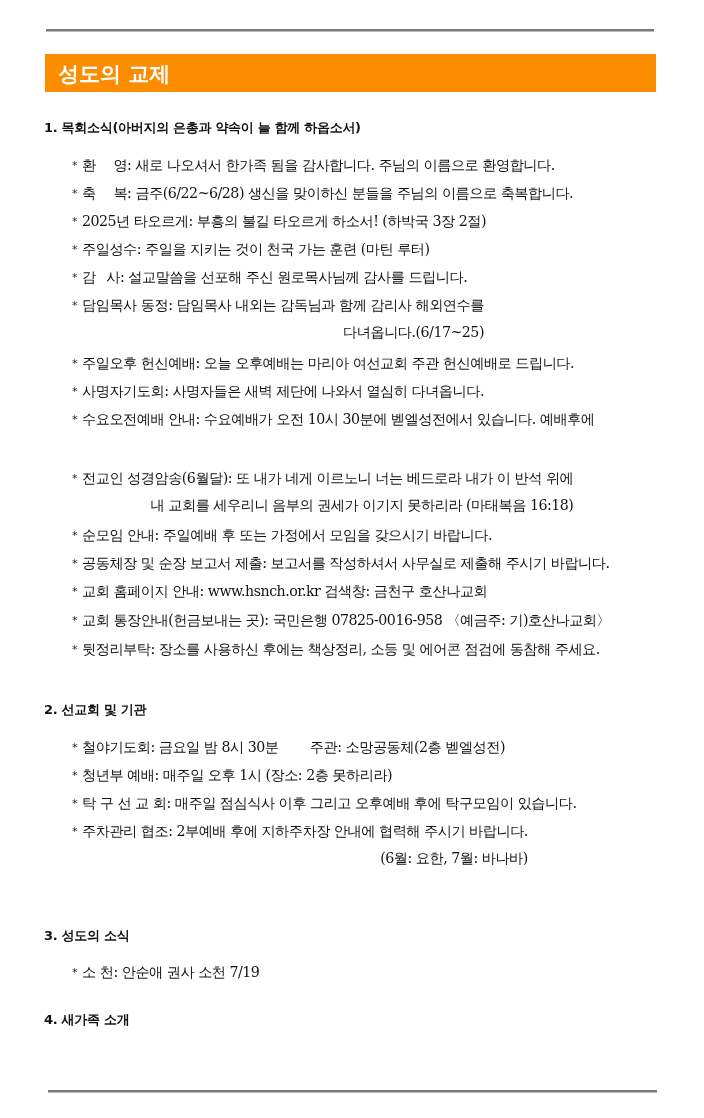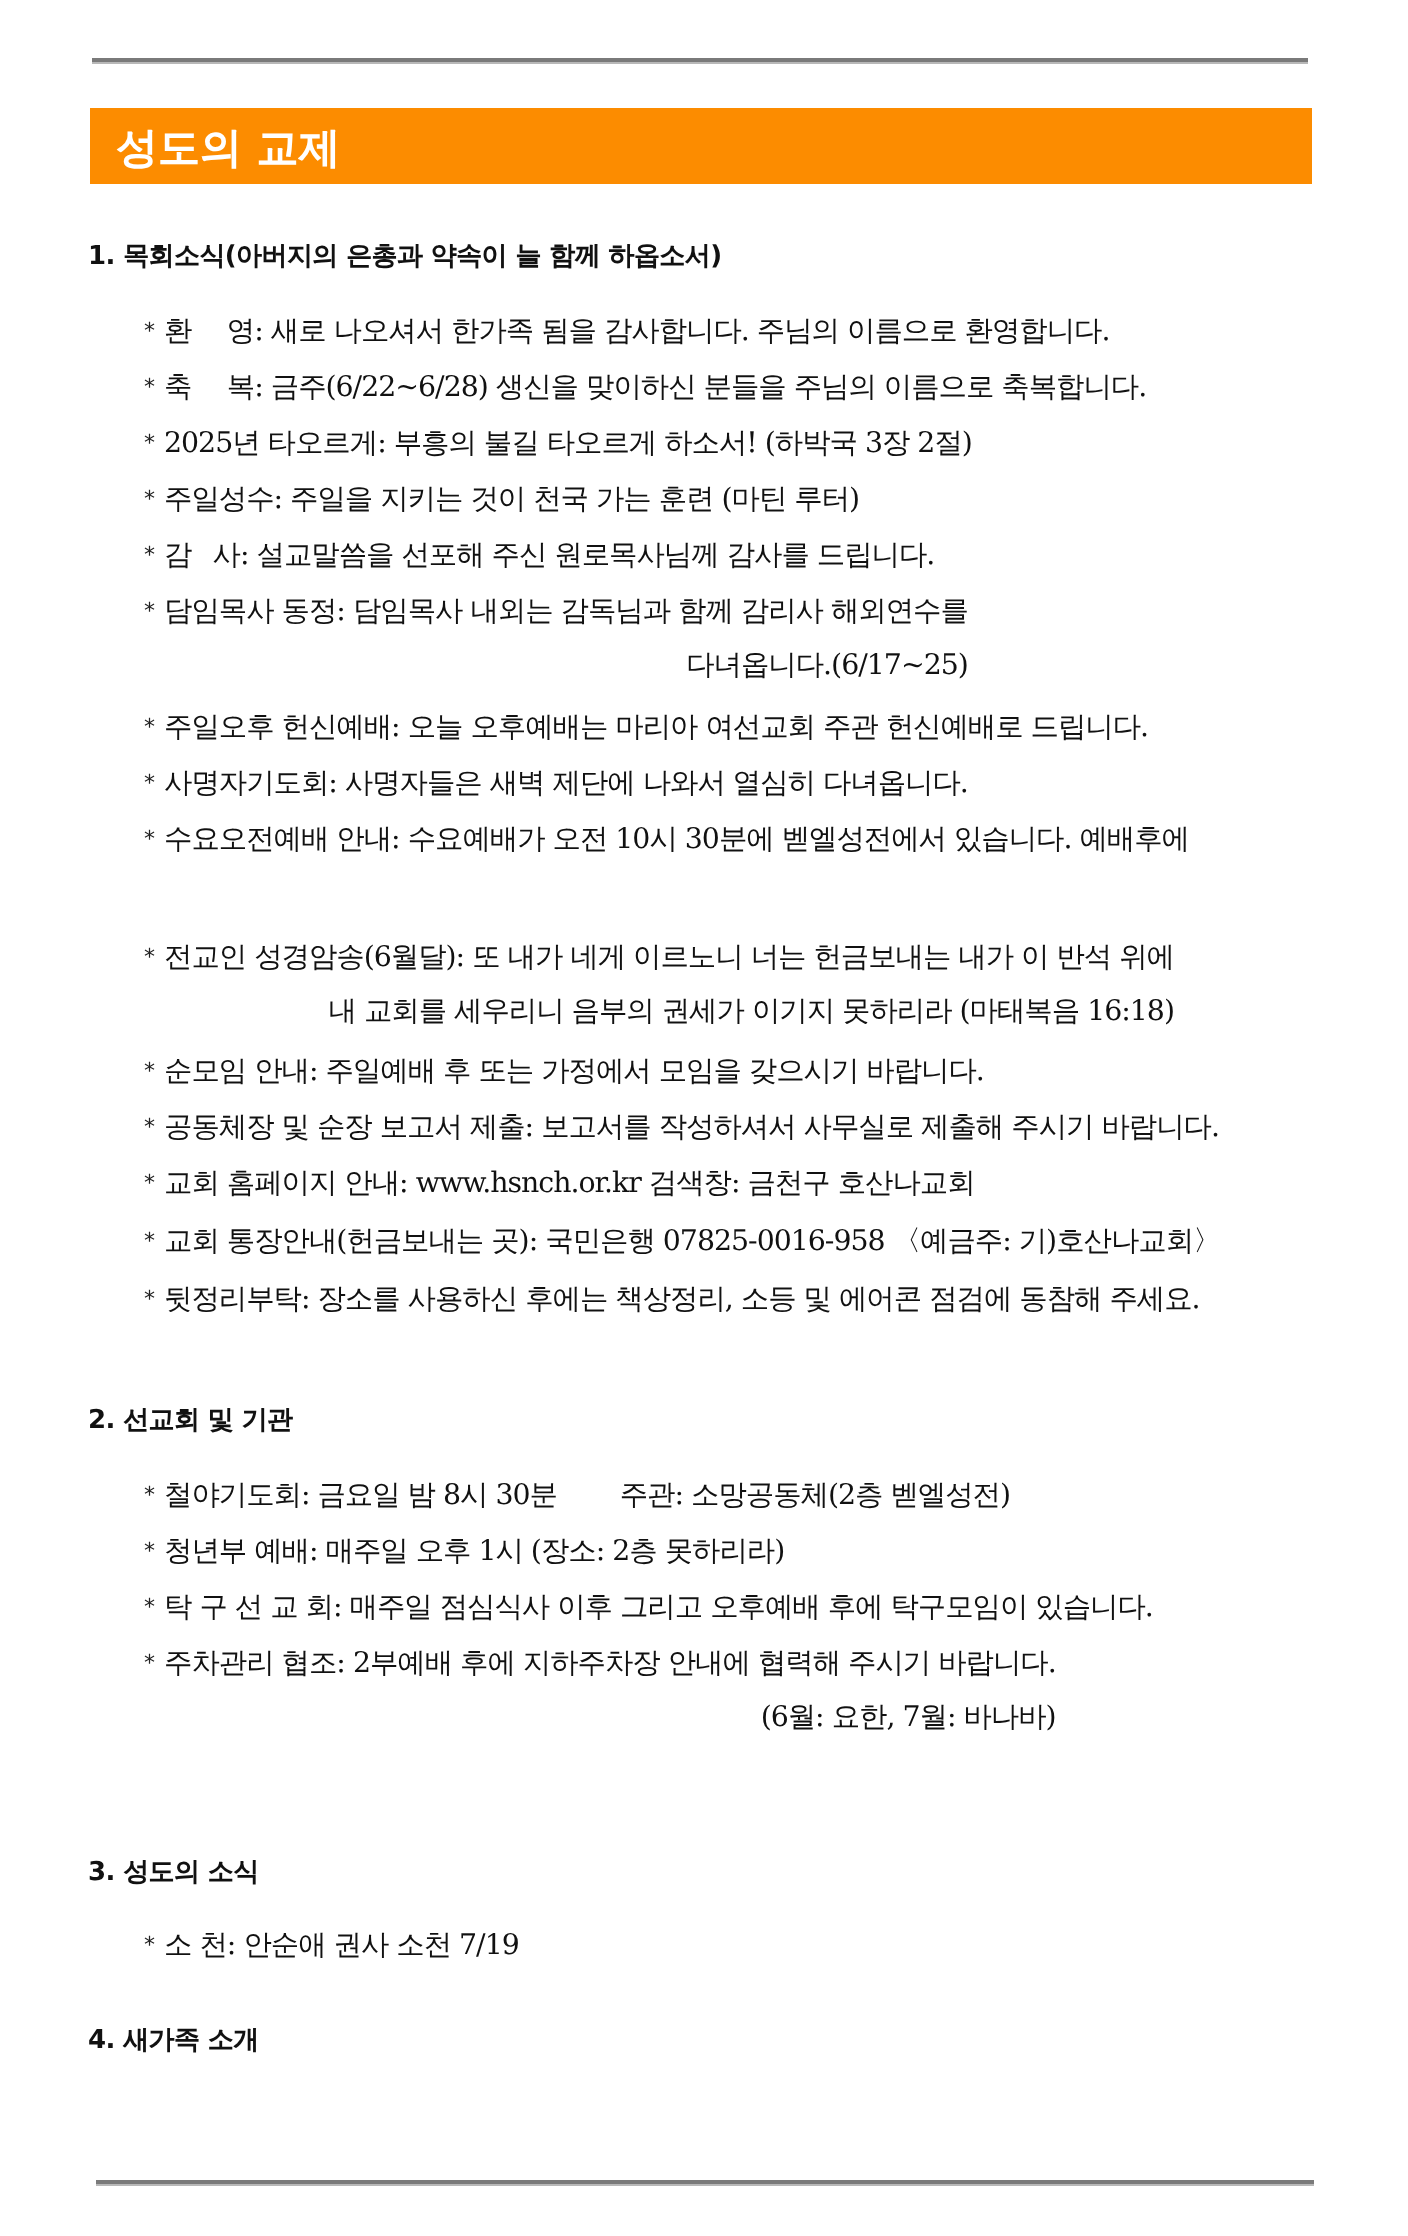--- a/index.html
+++ b/index.html
@@ -119,21 +119,21 @@
 <div class="item" style="top:350px;">
   <span class="bullet">*</span><span class="lbl">주일오후 헌신예배</span><span>:</span> <span>오늘 오후예배는 마리아 여선교회 주관 헌신예배로 드립니다.</span>
 </div>
 <div class="item" style="top:378px;">
   <span class="bullet">*</span><span class="lbl">사명자기도회</span><span>:</span> <span>사명자들은 새벽 제단에 나와서 열심히 다녀옵니다.</span>
 </div>
 <div class="item" style="top:406px;">
   <span class="bullet">*</span><span class="lbl">수요오전예배 안내</span><span>:</span> <span>수요예배가 오전 10시 30분에 벧엘성전에서 있습니다. 예배후에</span>
 </div>
 <div class="item" style="top:465px;">
-  <span class="bullet">*</span><span class="lbl">전교인 성경암송(6월달)</span><span>:</span> <span>또 내가 네게 이르노니 너는 헌금보내는 내가 이 반석 위에</span>
+  <span class="bullet">*</span><span class="lbl">전교인 성경암송(6월달)</span><span>:</span> <span>또 내가 네게 이르노니 너는 베드로라 내가 이 반석 위에</span>
   <span class="cont">내 교회를 세우리니 음부의 권세가 이기지 못하리라 (마태복음 16:18)</span>
 </div>
 <div class="item" style="top:522px;">
   <span class="bullet">*</span><span class="lbl">순모임 안내</span><span>:</span> <span>주일예배 후 또는 가정에서 모임을 갖으시기 바랍니다.</span>
 </div>
 <div class="item" style="top:550px;">
   <span class="bullet">*</span><span class="lbl">공동체장 및 순장 보고서 제출</span><span>:</span> <span>보고서를 작성하셔서 사무실로 제출해 주시기 바랍니다.</span>
 </div>
 <div class="item" style="top:578px;">
   <span class="bullet">*</span><span class="lbl">교회 홈페이지 안내</span><span>:</span> <span>www.hsnch.or.kr 검색창: 금천구 호산나교회</span>

